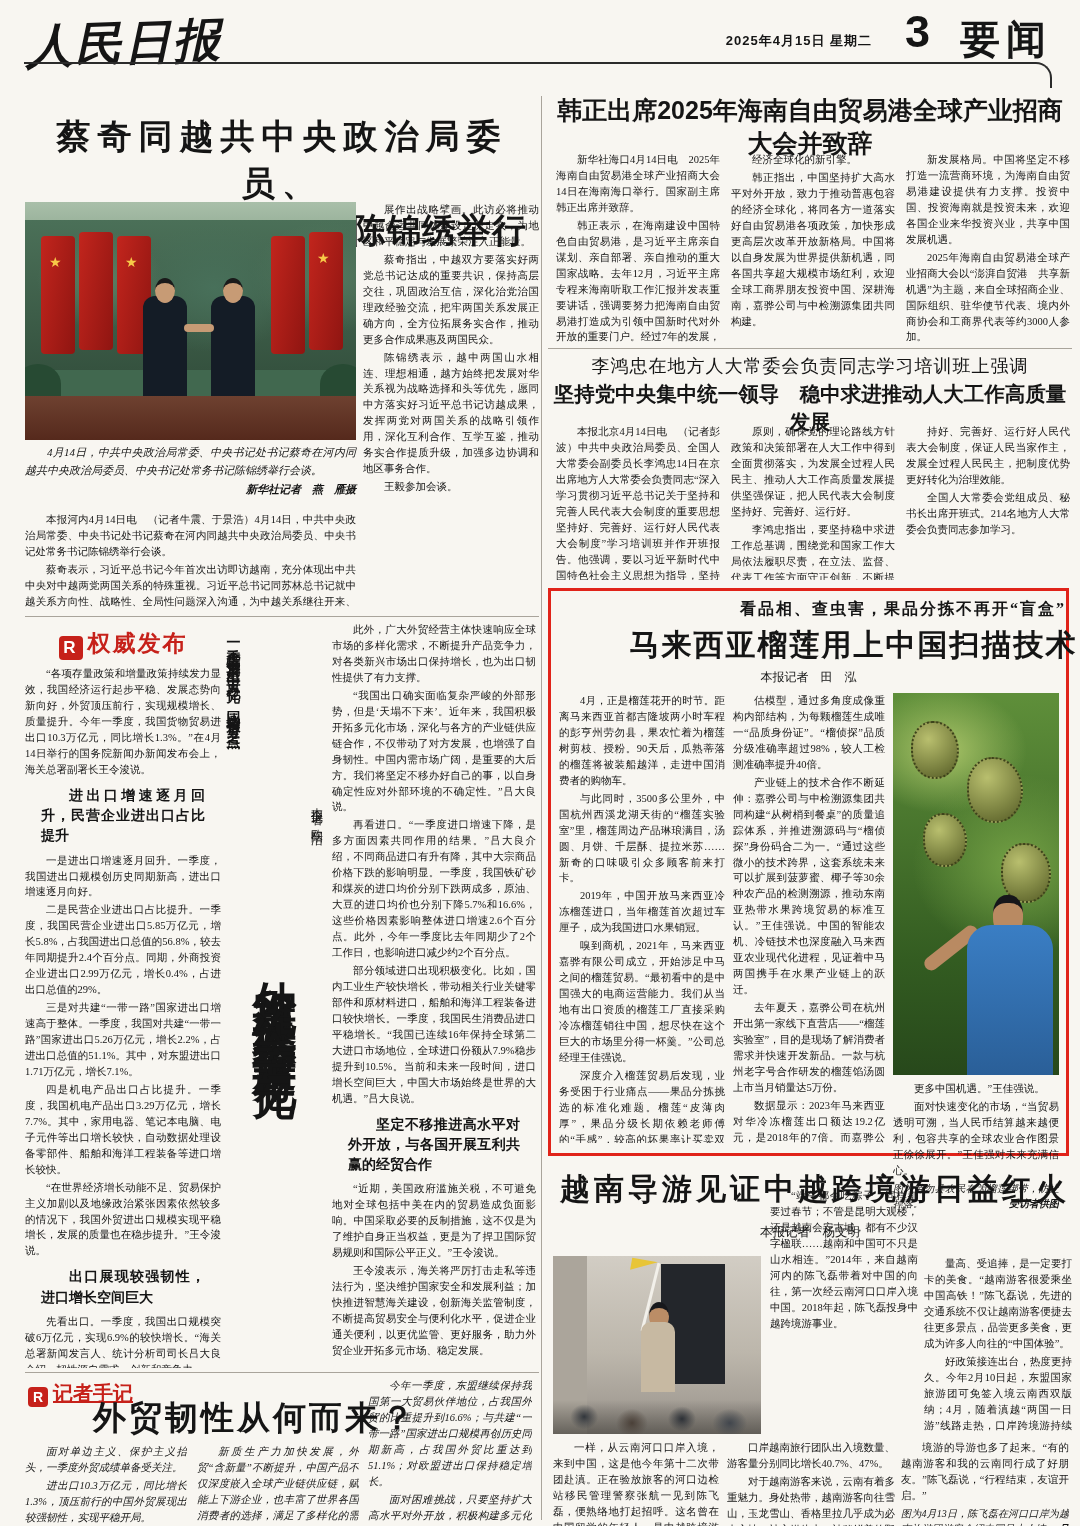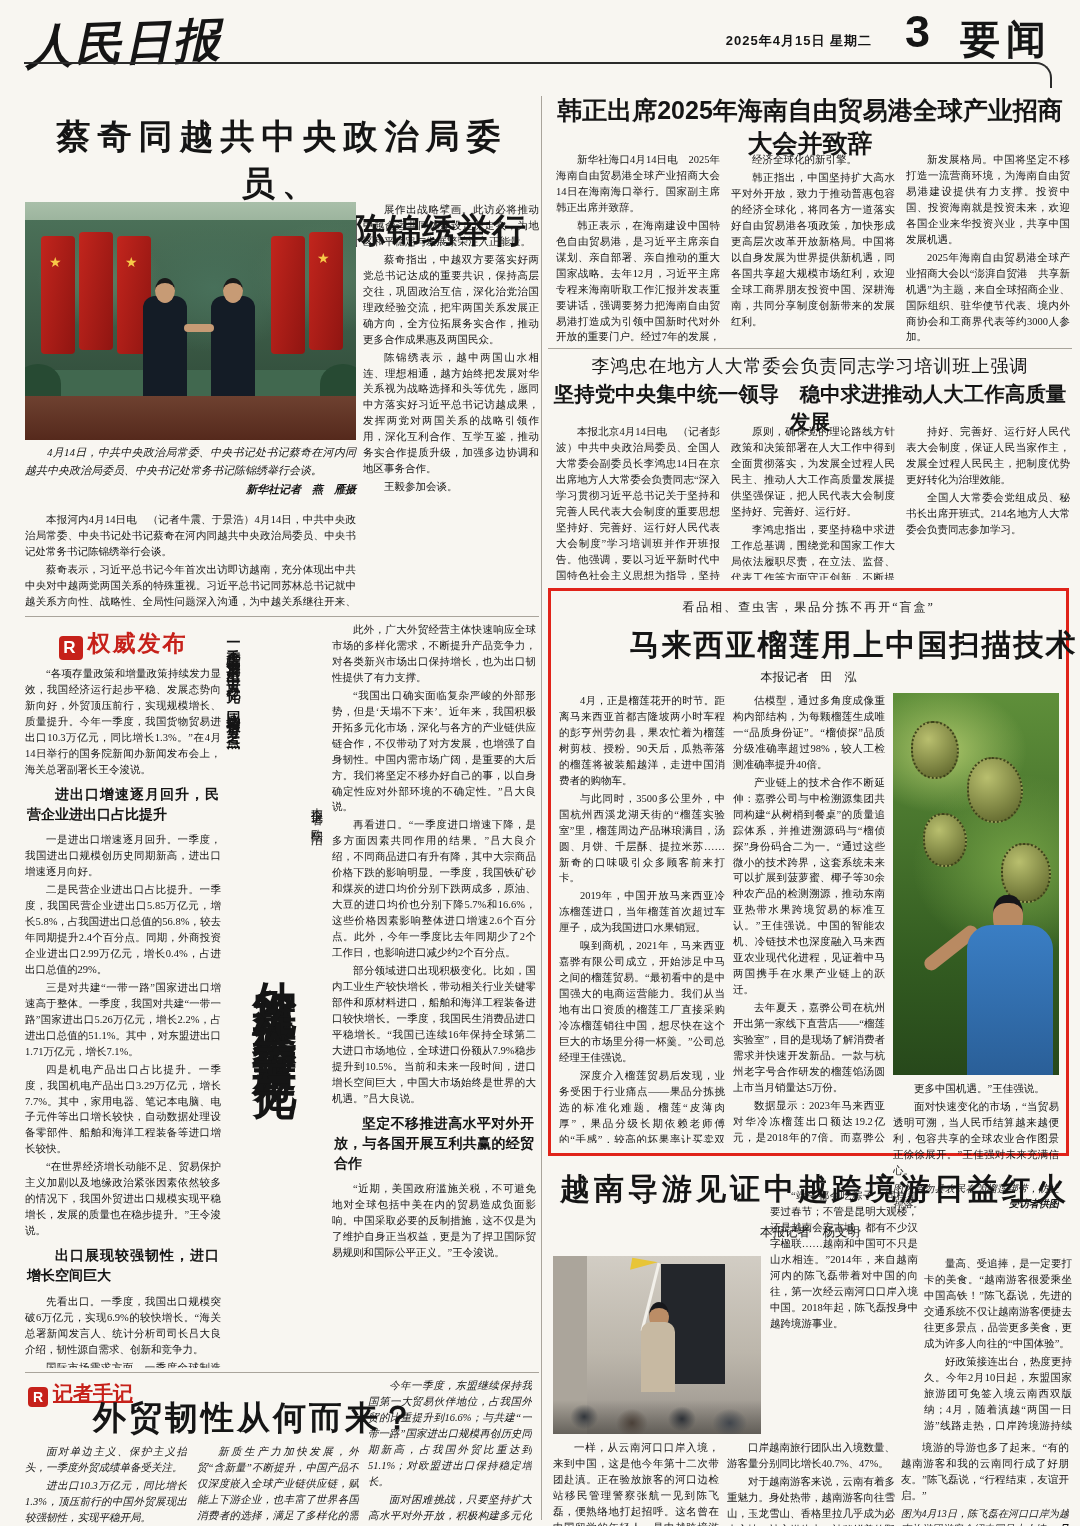--- a/index.html
+++ b/index.html
@@ -3,22 +3,22 @@
 <meta charset="utf-8">
 <style>
   html,body{margin:0;padding:0;background:#d8d5cf;}
   .page{position:relative;width:1080px;height:1526px;margin:0 auto;background:#f8f6f1;
         font-family:"Liberation Serif","DejaVu Serif",serif;color:#151515;overflow:hidden;}
   .sans{font-family:"Liberation Sans","DejaVu Sans",sans-serif;}
   .abs{position:absolute;}
   p{margin:0 0 2px 0;text-indent:2em;text-align:justify;}
   .bt{font-size:10.5px;line-height:1.52;overflow:hidden;}
   .kai{font-style:italic;}
-  .sub{font-family:Liberation Mono, monospace;font-weight:bold;font-size:14px;
-       line-height:1.45;margin:7px 2px;text-indent:2em;text-align:justify;}
+  .sub{font-family:Liberation Sans, sans-serif;font-weight:bold;font-size:14px;
+       line-height:1.45;margin:7px 16px;text-indent:2em;text-align:justify;}
   .hairline{background:#a9a49b;}
   .center{text-align:center;}
   
   .logo{left:26px;top:12px;font-size:47px;font-weight:bold;font-style:italic;
         transform:rotate(-2deg);letter-spacing:2px;}
   .dateline{right:208px;top:32px;font-size:13px;font-weight:bold;letter-spacing:1px;}
   .pagenum{right:150px;top:6px;font-size:45px;font-weight:bold;}
   .sectionname{right:28px;top:12px;font-size:40px;font-weight:bold;letter-spacing:6px;}
   .mast-rule{left:24px;right:54px;top:62px;height:0;border-top:2px solid #2b2b2b;}
   .mast-hook{right:28px;top:62px;width:28px;height:24px;border-top:2px solid #2b2b2b;
@@ -66,21 +66,21 @@
   .note-col3{left:368px;top:1378px;width:164px;height:148px;}
   
   .hz-hed{left:548px;top:94px;width:524px;font-size:25px;font-weight:800;text-align:center;}
   .col3set{top:152px;width:164px;height:192px;}
   
   .lh-kicker{left:548px;top:354px;width:524px;font-size:18px;letter-spacing:1px;text-align:center;}
   .lh-hed{left:548px;top:380px;width:524px;font-size:20.5px;font-weight:800;text-align:center;}
   .lh-col{top:424px;width:164px;height:156px;}
   
   .red-box{left:548px;top:588px;width:515px;height:562px;border:3px solid #e02319;}
-  .db-kicker{left:0;top:8px;width:100%;font-size:12px;letter-spacing:2px;text-align:center;}
+  .db-kicker{left:0;top:8px;width:100%;font-size:16px;letter-spacing:2px;text-align:right;font-weight:bold;}
   .db-hed{left:0;top:34px;width:100%;font-size:30px;font-weight:800;letter-spacing:2px;text-align:center;}
   .db-byline{left:0;top:78px;width:100%;font-size:12px;text-align:center;}
   .db-col1{left:8px;top:102px;width:166px;height:450px;}
   .db-col2{left:182px;top:102px;width:152px;height:450px;}
   .db-right{left:342px;top:102px;width:180px;height:450px;}
   .db-photo{position:relative;width:166px;height:382px;overflow:hidden;
             background:radial-gradient(120px 90px at 30% 15%,#a9c468,transparent 70%),
                        radial-gradient(140px 120px at 75% 45%,#74a145,transparent 75%),
                        linear-gradient(#5f8f3a,#335c21 70%,#27481b);}
   .durian{position:absolute;border-radius:46% 54% 50% 50%;border:2px dotted #3d431b;
@@ -212,20 +212,21 @@
     <div class="abs bt" style="left:332px;top:622px;width:204px;height:746px;">
       <div>
           <p>此外，广大外贸经营主体快速响应全球市场的多样化需求，不断提升产品竞争力，对各类新兴市场出口保持增长，也为出口韧性提供了有力支撑。</p>
           <p>“我国出口确实面临复杂严峻的外部形势，但是‘天塌不下来’。近年来，我国积极开拓多元化市场，深化与各方的产业链供应链合作，不仅带动了对方发展，也增强了自身韧性。中国内需市场广阔，是重要的大后方。我们将坚定不移办好自己的事，以自身确定性应对外部环境的不确定性。”吕大良说。</p>
           <p>再看进口。“一季度进口增速下降，是多方面因素共同作用的结果。”吕大良介绍，不同商品进口有升有降，其中大宗商品价格下跌的影响明显。一季度，我国铁矿砂和煤炭的进口均价分别下跌两成多，原油、大豆的进口均价也分别下降5.7%和16.6%，这些价格因素影响整体进口增速2.6个百分点。此外，今年一季度比去年同期少了2个工作日，也影响进口减少约2个百分点。</p>
           <p>部分领域进口出现积极变化。比如，国内工业生产较快增长，带动相关行业关键零部件和原材料进口，船舶和海洋工程装备进口较快增长。一季度，我国民生消费品进口平稳增长。“我国已连续16年保持全球第二大进口市场地位，全球进口份额从7.9%稳步提升到10.5%。当前和未来一段时间，进口增长空间巨大，中国大市场始终是世界的大机遇。”吕大良说。</p>
         </div>
       <div class="sub">坚定不移推进高水平对外开放，与各国开展互利共赢的经贸合作</div>
       <div>
           <p>“近期，美国政府滥施关税，不可避免地对全球包括中美在内的贸易造成负面影响。中国采取必要的反制措施，这不仅是为了维护自身正当权益，更是为了捍卫国际贸易规则和国际公平正义。”王令浚说。</p>
+          <p>王令浚表示，海关将严厉打击走私等违法行为，坚决维护国家安全和发展利益；加快推进智慧海关建设，创新海关监管制度，不断提高贸易安全与便利化水平，促进企业通关便利，以更优监管、更好服务，助力外贸企业开拓多元市场、稳定发展。</p>
         </div>
     </div>
   </section>
 
   <div class="abs hairline" style="left:25px;top:1372px;width:514px;height:1px;"></div>
 
   <section>
     <div class="abs note-label sans">
       <span class="r-badge" style="width:20px;height:20px;line-height:20px;font-size:14px;">R</span><span>记者手记</span>
     </div>
@@ -244,21 +245,21 @@
   </section>
 
   <section>
     <h1 class="abs hz-hed sans" style="margin:0;">韩正出席2025年海南自由贸易港全球产业招商大会并致辞</h1>
     <div class="abs bt col3set" style="left:556px;">
         <p>新华社海口4月14日电　2025年海南自由贸易港全球产业招商大会14日在海南海口举行。国家副主席韩正出席并致辞。</p>
         <p>韩正表示，在海南建设中国特色自由贸易港，是习近平主席亲自谋划、亲自部署、亲自推动的重大国家战略。去年12月，习近平主席专程来海南听取工作汇报并发表重要讲话，强调要努力把海南自由贸易港打造成为引领中国新时代对外开放的重要门户。经过7年的发展，海南正在成为中国对外开放的新前沿、地区互利合作的新热土、推动</p>
       </div>
     <div class="abs bt col3set" style="left:731px;">
         <p>经济全球化的新引擎。</p>
-        <p>韩正指出，中国坚持扩大高水平对外开放，致力于推动普惠包容的经济全球化，将同各方一道落实好自由贸易港各项政策，加快形成更高层次改革开放新格局。中国将以自身发展为世界提供新机遇，同各国共享超大规模市场红利，欢迎全球工商界朋友投资中国、深耕海南，共同分享制度创新带来的发展红利。</p>
+        <p>韩正指出，中国坚持扩大高水平对外开放，致力于推动普惠包容的经济全球化，将同各方一道落实好自由贸易港各项政策，加快形成更高层次改革开放新格局。中国将以自身发展为世界提供新机遇，同各国共享超大规模市场红利，欢迎全球工商界朋友投资中国、深耕海南，嘉骅公司与中检溯源集团共同构建。</p>
       </div>
     <div class="abs bt col3set" style="left:906px;">
         <p>新发展格局。中国将坚定不移打造一流营商环境，为海南自由贸易港建设提供有力支撑。投资中国、投资海南就是投资未来，欢迎各国企业来华投资兴业，共享中国发展机遇。</p>
         <p>2025年海南自由贸易港全球产业招商大会以“澎湃自贸港　共享新机遇”为主题，来自全球招商企业、国际组织、驻华使节代表、境内外商协会和工商界代表等约3000人参加。</p>
       </div>
   </section>
 
   <div class="abs hairline" style="left:548px;top:348px;width:524px;height:1px;"></div>
 
   <section>

